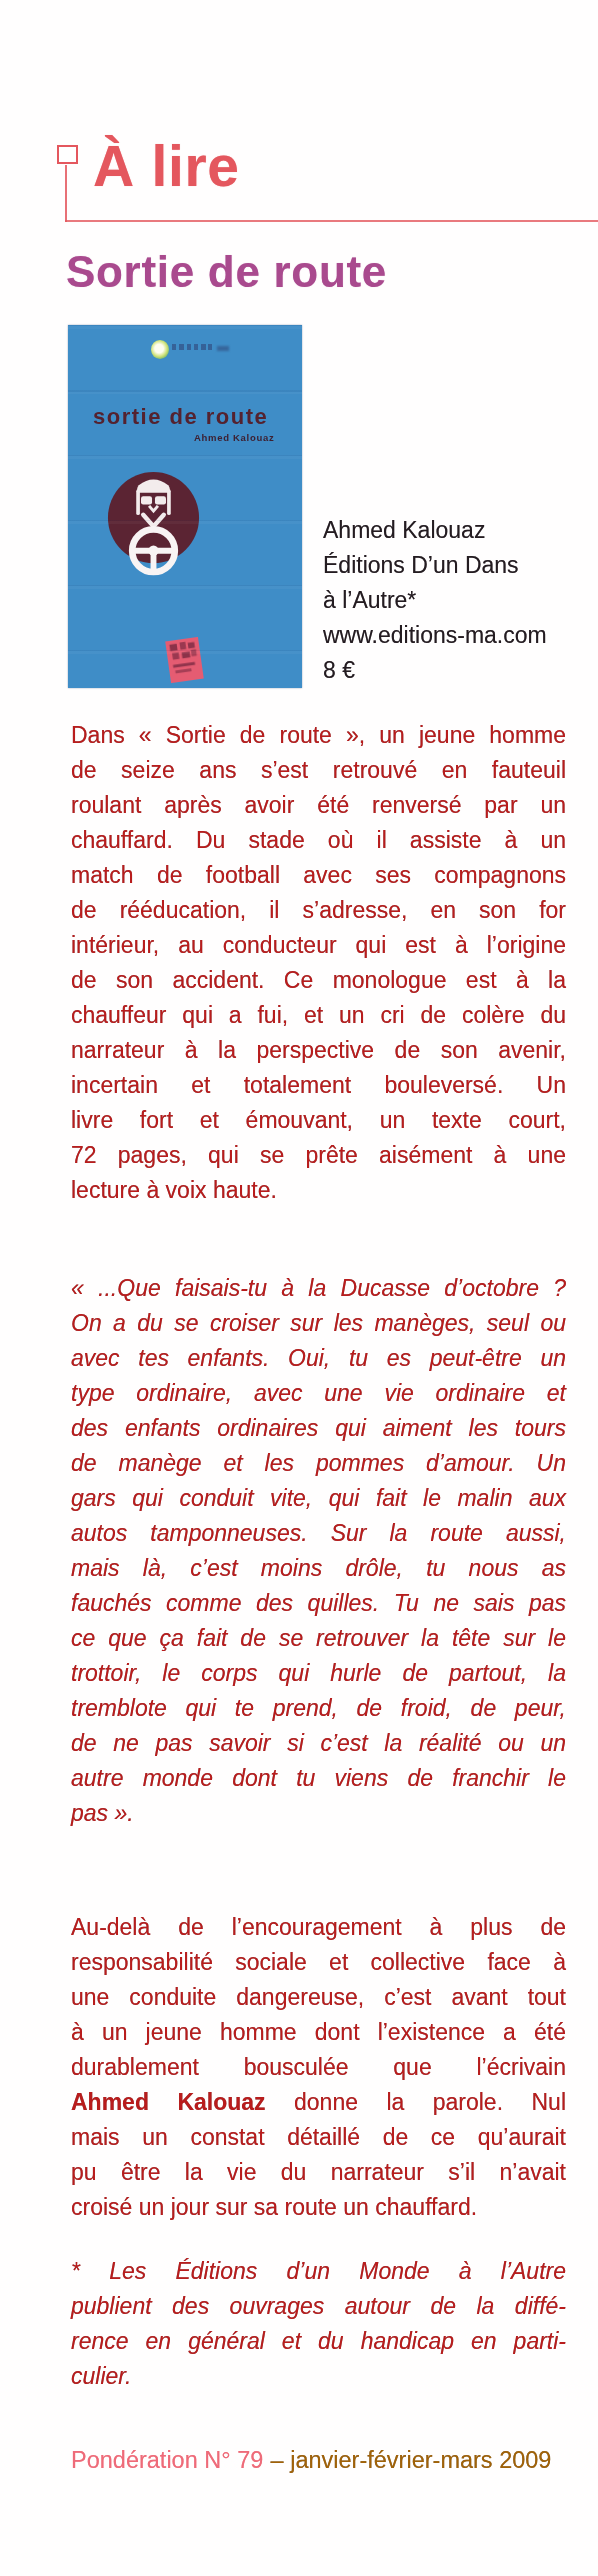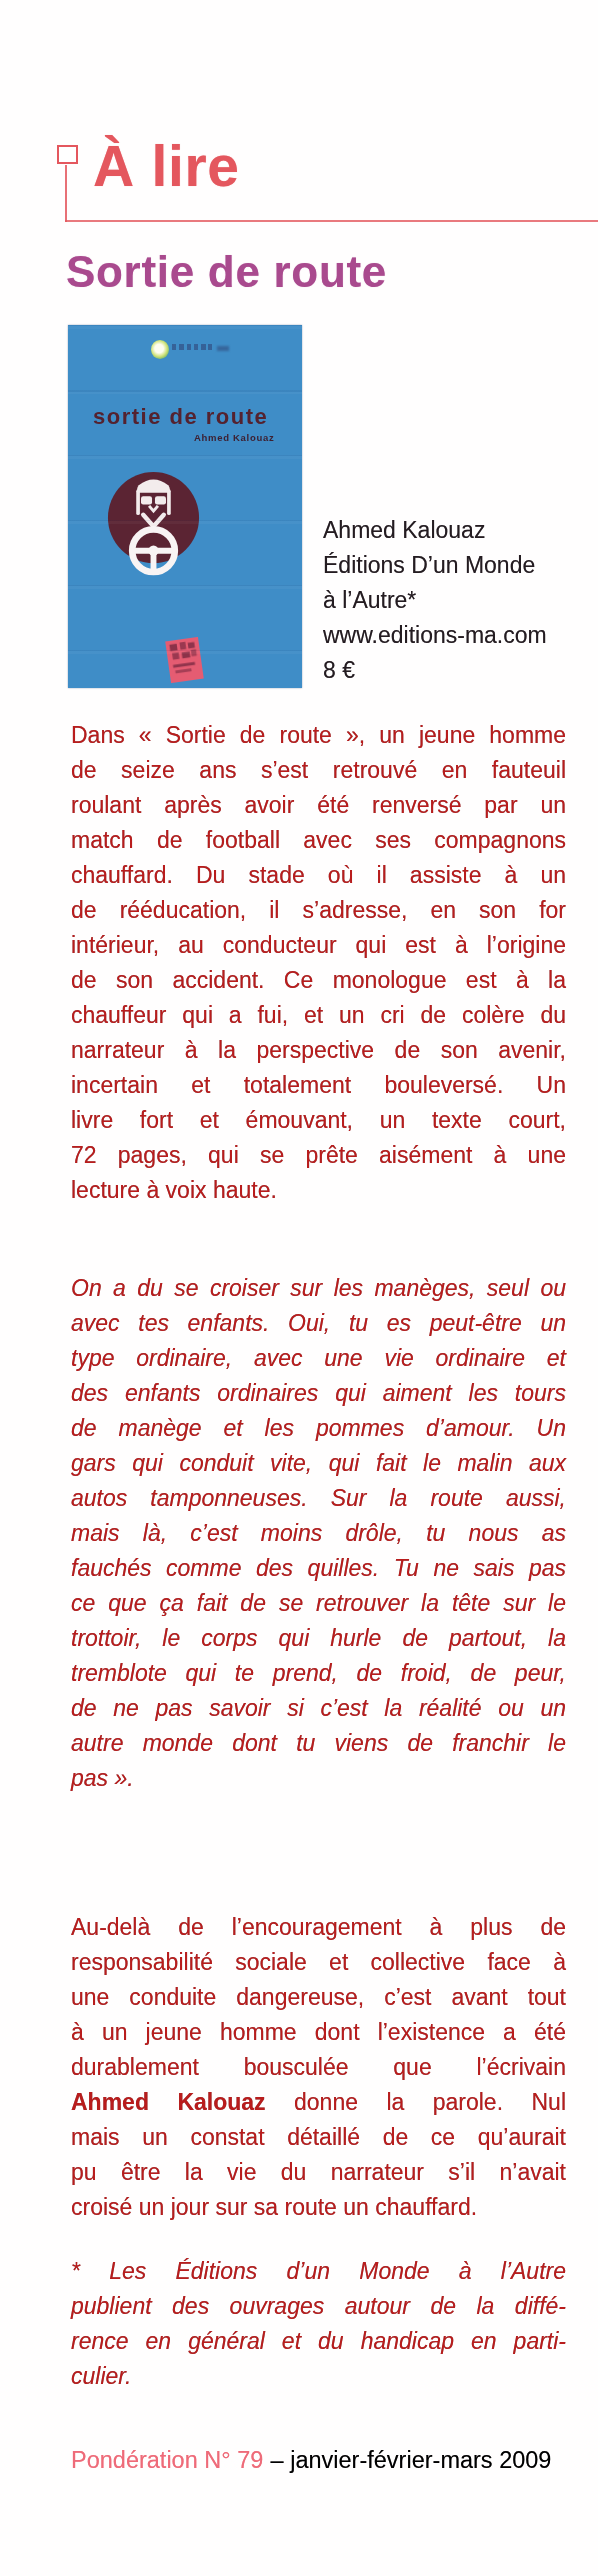--- a/index.html
+++ b/index.html
@@ -47,21 +47,21 @@
   .para .tline.last{text-align-last:left;}
   .para b{font-weight:bold;}
   .italic{font-style:italic;}
   .p1{top:718px;}
   .p2{top:1271px;}
   .p3{top:1910px;}
   .p4{top:2254px;}
 
   .footer{position:absolute;left:71px;top:2445px;width:514px;font-size:23.5px;line-height:31px;white-space:nowrap;}
   .footer .journal{color:#ee6b79;text-shadow:0 0 0.4px rgba(238,107,121,.6);}
-  .footer .issue{color:#000000;text-shadow:0 0 0.4px rgba(36,28,33,.5);margin-left:7.3px;}
+  .footer .issue{color:#a16207;text-shadow:0 0 0.4px rgba(36,28,33,.5);margin-left:7.3px;}
 </style>
 </head>
 <body>
 
 <div class="page">
 
   <div class="hdr-square"></div>
   <div class="hdr-vline"></div>
   <div class="hdr-hline"></div>
 
@@ -100,43 +100,44 @@
         <rect x="20" y="18" width="11" height="8" fill="#7c2a42" opacity=".85"></rect>
         <rect x="33" y="16" width="7" height="9" fill="#7c2a42" opacity=".6"></rect>
         <rect x="6" y="33" width="30" height="4" fill="#7c2a42" opacity=".8"></rect>
         <rect x="8" y="41" width="22" height="4" fill="#7c2a42" opacity=".6"></rect>
       </svg>
     </div>
   </div>
 
   <div class="info">
       <div class="tline"><span>Ahmed Kalouaz</span></div>
-      <div class="tline"><span>Éditions D’un Monde</span></div>
+      <div class="tline"><span>Éditions D’un Dans</span></div>
       <div class="tline"><span>à l’Autre*</span></div>
       <div class="tline"><span>www.editions-ma.com</span></div>
       <div class="tline last"><span>8 €</span></div>
     </div>
 
   <div class="para p1">
       <div class="tline"><span>Dans « Sortie de route », un jeune homme</span></div>
       <div class="tline"><span>de seize ans s’est retrouvé en fauteuil</span></div>
       <div class="tline"><span>roulant après avoir été renversé par un</span></div>
+      <div class="tline"><span>chauffard. Du stade où il assiste à un</span></div>
       <div class="tline"><span>match de football avec ses compagnons</span></div>
-      <div class="tline"><span>chauffard. Du stade où il assiste à un</span></div>
       <div class="tline"><span>de rééducation, il s’adresse, en son for</span></div>
       <div class="tline"><span>intérieur, au conducteur qui est à l’origine</span></div>
       <div class="tline"><span>de son accident. Ce monologue est à la</span></div>
       <div class="tline"><span>chauffeur qui a fui, et un cri de colère du</span></div>
       <div class="tline"><span>narrateur à la perspective de son avenir,</span></div>
       <div class="tline"><span>incertain et totalement bouleversé. Un</span></div>
       <div class="tline"><span>livre fort et émouvant, un texte court,</span></div>
       <div class="tline"><span>72 pages, qui se prête aisément à une</span></div>
       <div class="tline last"><span>lecture à voix haute.</span></div>
     </div>
   <div class="para p2 italic">
+      <div class="tline"><span>« ...Que faisais-tu à la Ducasse d’octobre ?</span></div>
       <div class="tline"><span>On a du se croiser sur les manèges, seul ou</span></div>
       <div class="tline"><span>avec tes enfants. Oui, tu es peut-être un</span></div>
       <div class="tline"><span>type ordinaire, avec une vie ordinaire et</span></div>
       <div class="tline"><span>des enfants ordinaires qui aiment les tours</span></div>
       <div class="tline"><span>de manège et les pommes d’amour. Un</span></div>
       <div class="tline"><span>gars qui conduit vite, qui fait le malin aux</span></div>
       <div class="tline"><span>autos tamponneuses. Sur la route aussi,</span></div>
       <div class="tline"><span>mais là, c’est moins drôle, tu nous as</span></div>
       <div class="tline"><span>fauchés comme des quilles. Tu ne sais pas</span></div>
       <div class="tline"><span>ce que ça fait de se retrouver la tête sur le</span></div>

